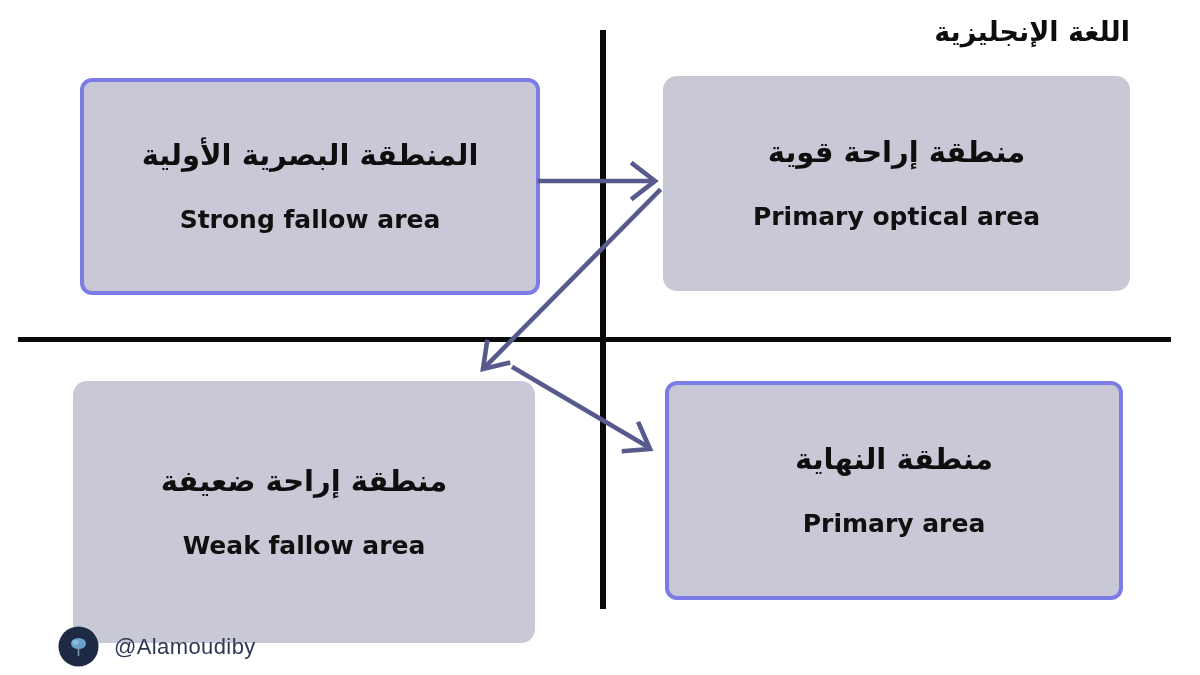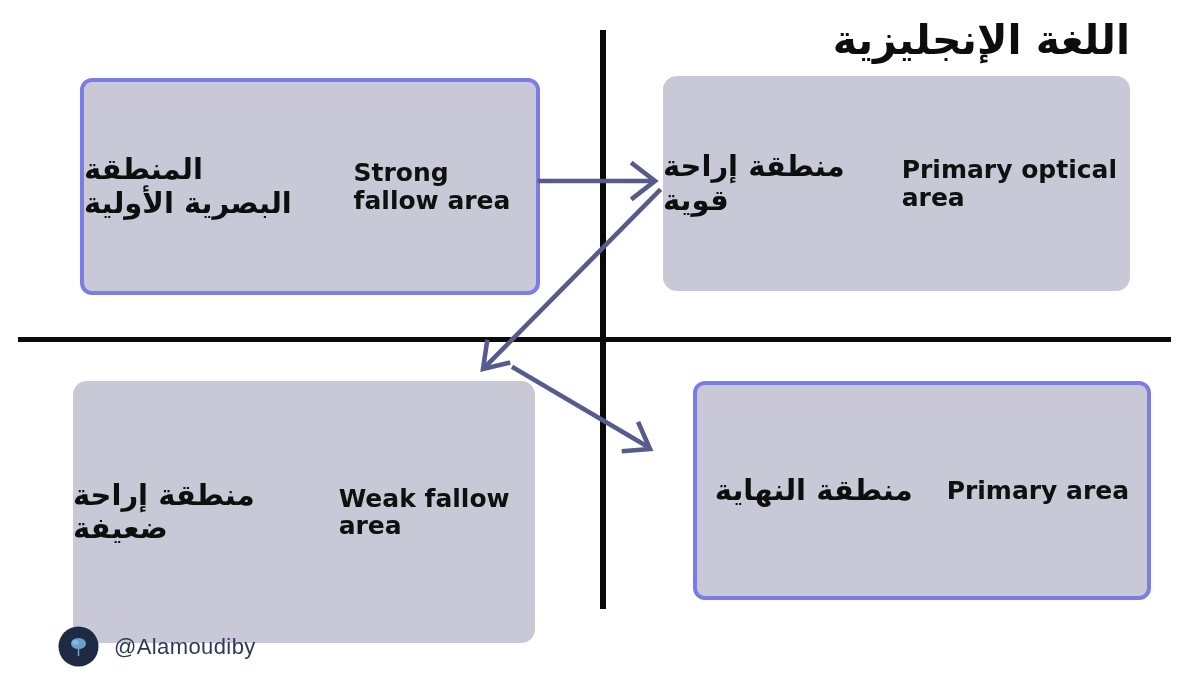--- a/index.html
+++ b/index.html
@@ -10,50 +10,50 @@
   }
   .canvas {
     position: relative;
     width: 1200px; height: 675px;
     background: #ffffff;
     overflow: hidden;
   }
   .title {
     position: absolute;
     top: 16px; right: 70px;
-    font-size: 41px;
+    font-size: 27px;
     font-weight: bold;
     color: #0d0d0d;
     margin: 0;
   }
   .divider { position: absolute; background: #0a0a0a; }
   .divider.v { left: 600px; top: 30px; width: 6px; height: 579px; }
   .divider.h { left: 18px; top: 337px; width: 1153px; height: 5px; }
   .box {
     position: absolute;
     background: #c9c8d6;
     border-radius: 14px;
     display: flex;
-    flex-direction: row;
+    flex-direction: column;
     align-items: center;
     justify-content: center;
     gap: 34px;
-    text-align: left;
+    text-align: right;
     box-sizing: border-box;
   }
   .box.bordered {
     border: 4px solid #7b7ce6;
     border-radius: 12px;
   }
   .ar { font-size: 29px; font-weight: bold; color: #0e0e0e; line-height: 1.15; }
   .en { font-size: 25px; font-weight: bold; color: #101010; line-height: 1.1; }
   .box.tl { left: 80px;  top: 78px;  width: 460px; height: 217px; }
   .box.tr { left: 663px; top: 76px;  width: 467px; height: 215px; }
   .box.bl { left: 73px;  top: 381px; width: 462px; height: 262px; }
-  .box.br { left: 693px; top: 381px; width: 458px; height: 219px; }
+  .box.br { left: 665px; top: 381px; width: 458px; height: 219px; }
   .arrows { position: absolute; left: 0; top: 0; pointer-events: none; }
   .watermark {
     position: absolute;
     left: 58px; top: 626px;
     display: flex;
     align-items: center;
     gap: 15px;
   }
   .handle {
     font-size: 22px;

